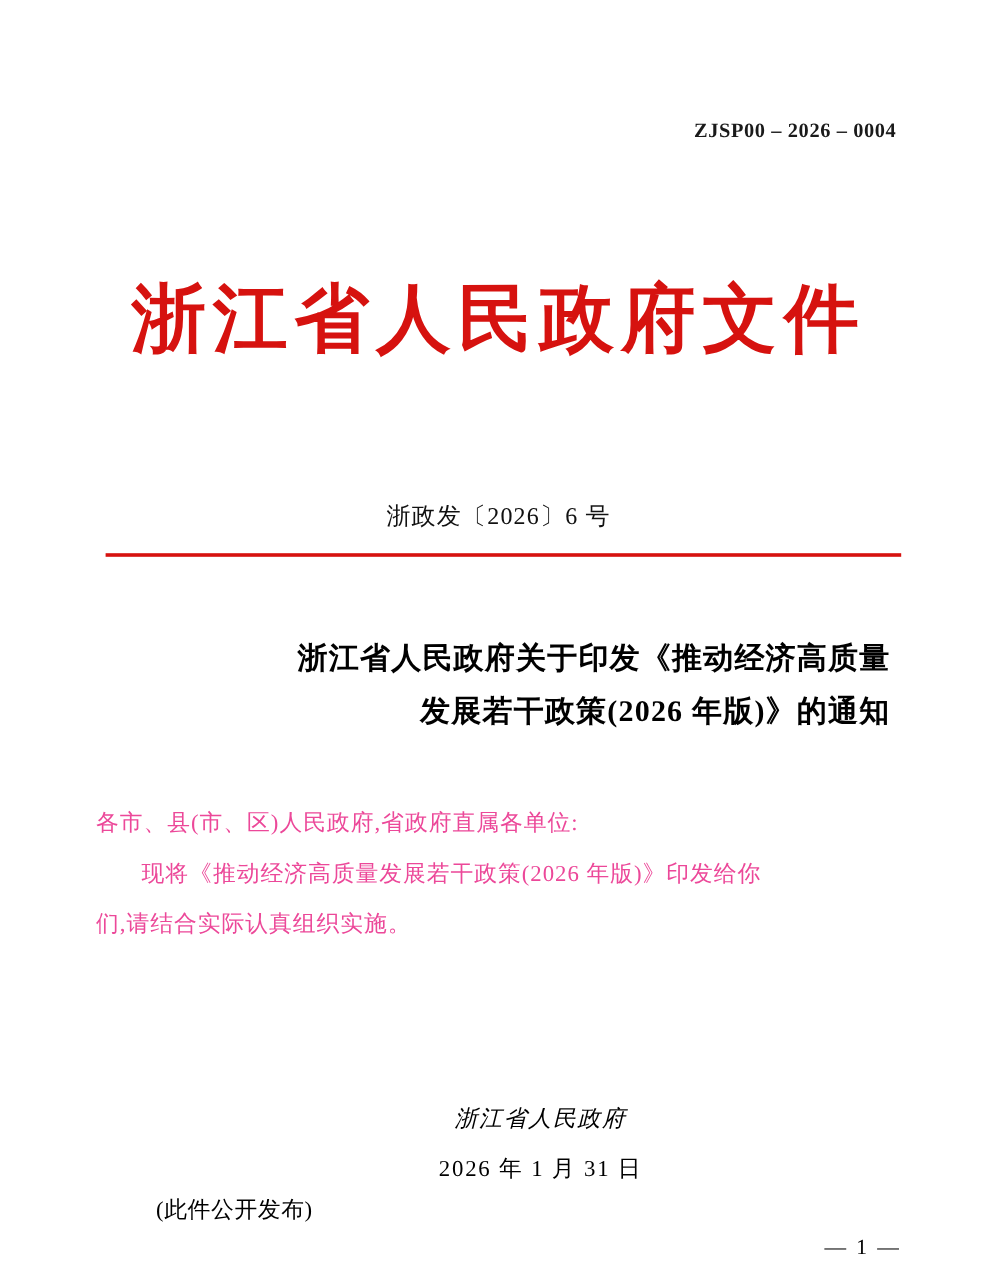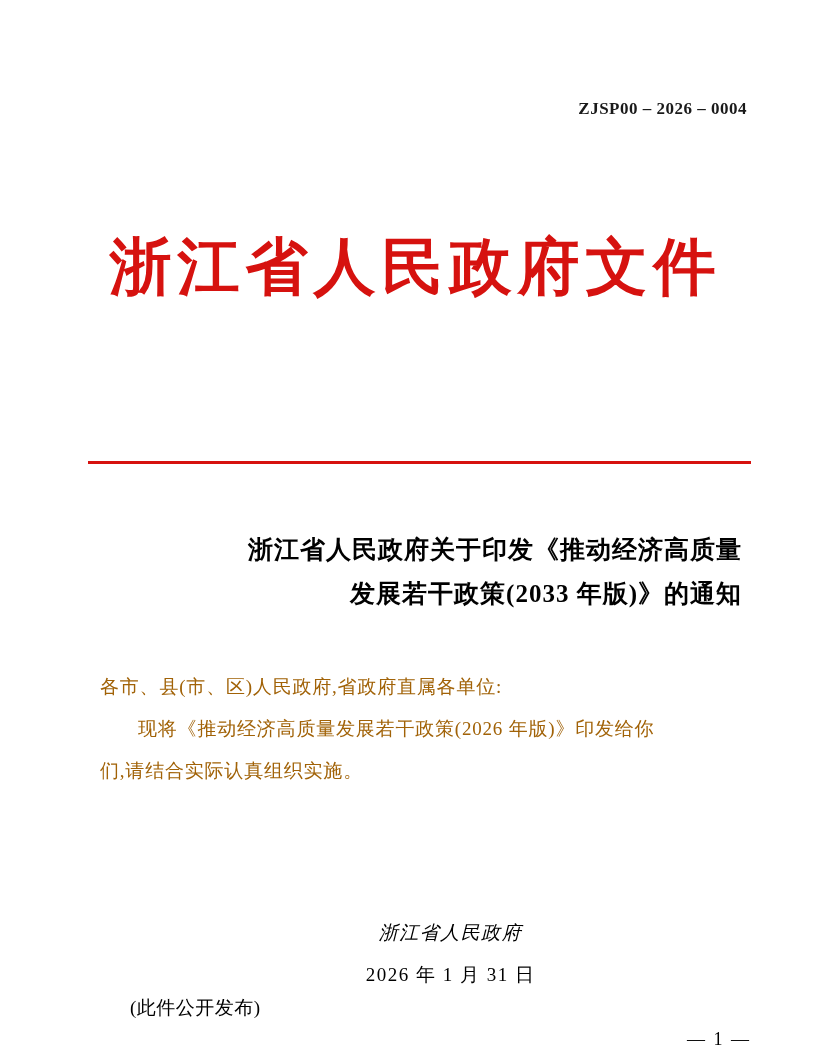--- a/index.html
+++ b/index.html
@@ -82,26 +82,26 @@
     font-weight: bold;
     line-height: 1.75;
     letter-spacing: 1px;
     color: #000;
   }
 
   
   .body-block {
     position: absolute;
     top: 668px;
-    left: 100px;
+    left: 80px;
     width: 655px;
     font-size: 19px;
     line-height: 2.0;
     letter-spacing: 0.8px;
-    color: #a16207;
+    color: #ec4899;
   }
   .body-block p {
     margin: 0 0 4px 0;
   }
   .indent {
     text-indent: 38px;
   }
 
   
   .signature {
@@ -140,26 +140,27 @@
 </style>
 </head>
 <body>
 
 <div class="page">
 
   <div class="doc-number">ZJSP00 – 2026 – 0004</div>
 
   <div class="masthead">浙江省人民政府文件</div>
 
+  <div class="issue-number">浙政发〔2026〕6 号</div>
 
   <div class="red-rule"></div>
 
   <div class="doc-title">
     <div>浙江省人民政府关于印发《推动经济高质量</div>
-    <div>发展若干政策(2033 年版)》的通知</div>
+    <div>发展若干政策(2026 年版)》的通知</div>
   </div>
 
   <div class="body-block">
     <p>各市、县(市、区)人民政府,省政府直属各单位:</p>
     <p class="indent">现将《推动经济高质量发展若干政策(2026 年版)》印发给你</p>
     <p>们,请结合实际认真组织实施。</p>
   </div>
 
   <div class="signature">
     <div class="org">浙江省人民政府</div>

